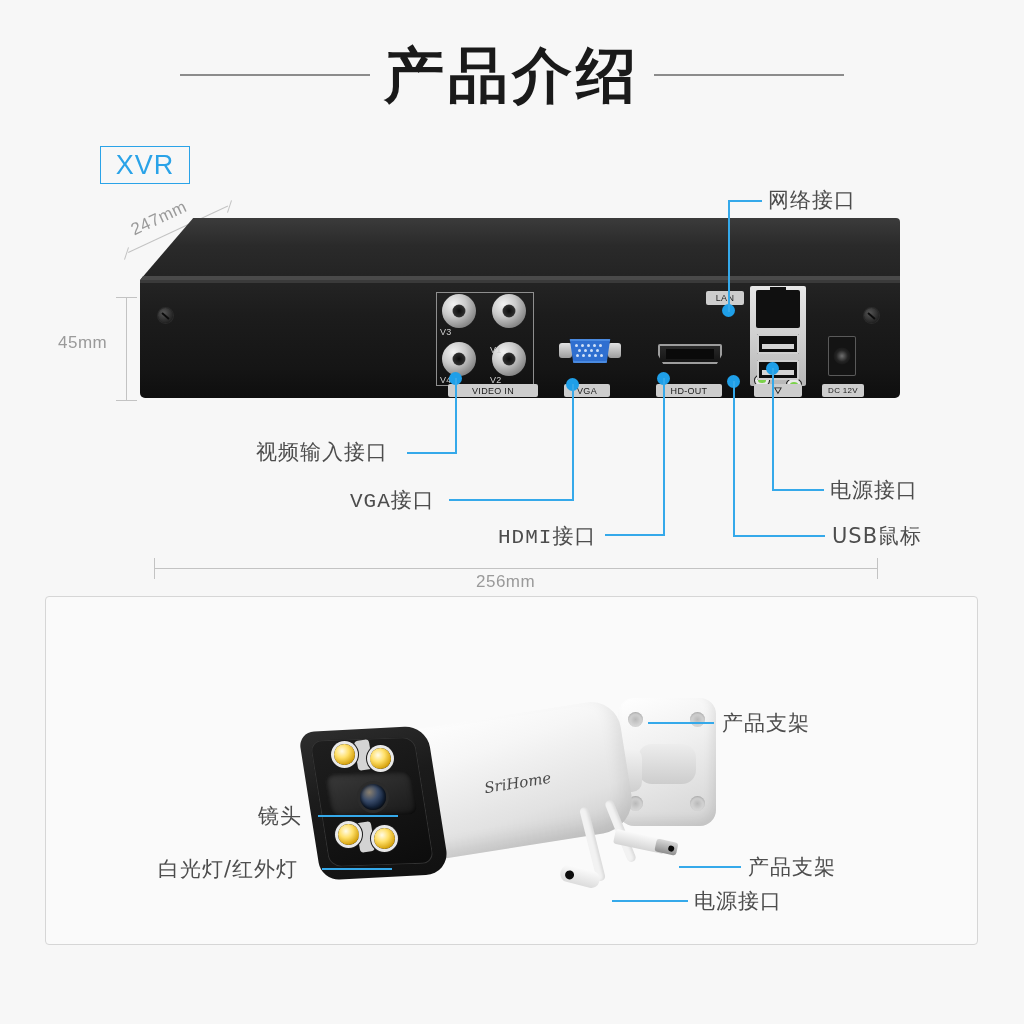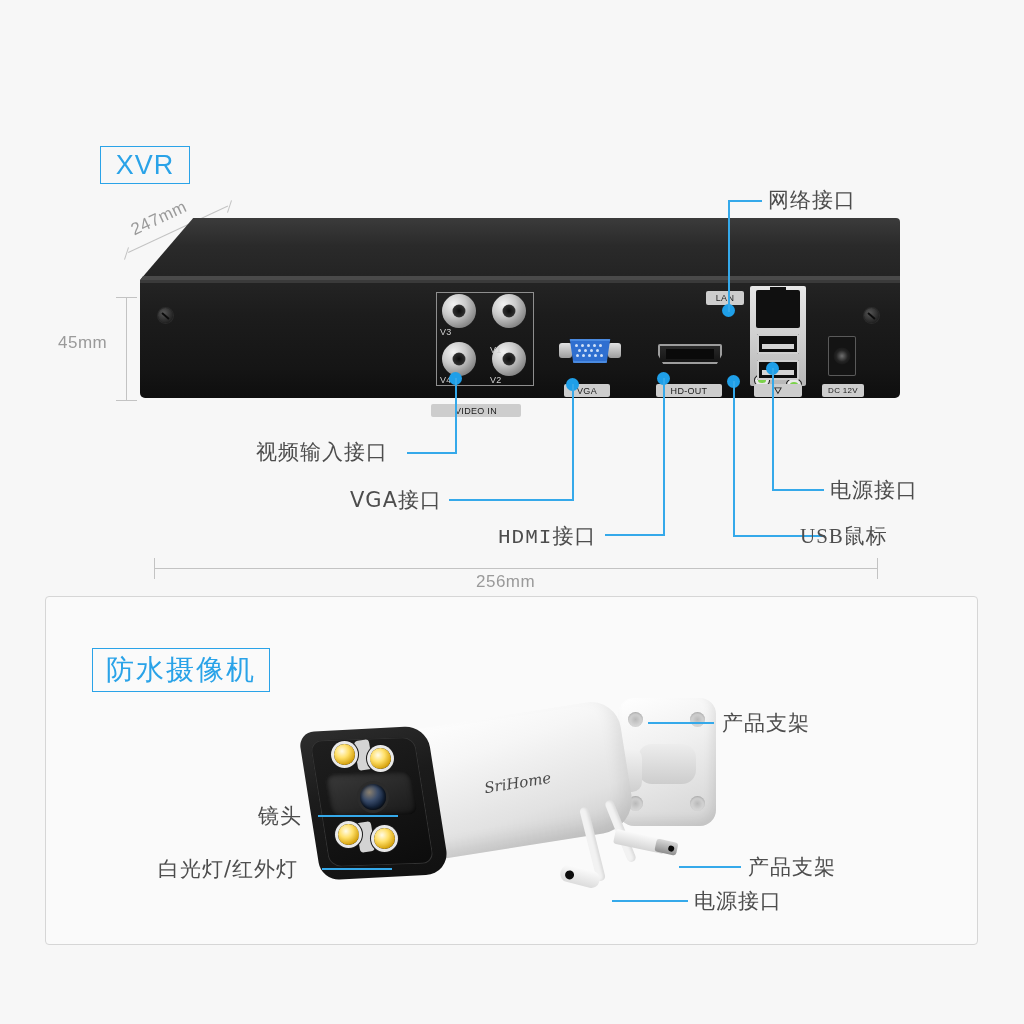--- a/index.html
+++ b/index.html
@@ -175,20 +175,25 @@
     background:linear-gradient(180deg,#fafafa,#d4d4d4);transform:rotate(12deg);}
   .conn-bnc .tip{position:absolute;right:-12px;top:1px;width:22px;height:13px;border-radius:3px;
     background:linear-gradient(180deg,#d8d8d8,#8e8e8e);}
   .conn-bnc .tip:after{content:"";position:absolute;right:3px;top:3.5px;width:6px;height:6px;border-radius:50%;background:#0b0b0b;}
 </style>
 </head>
 <body>
 
 <div class="page">
 
+  <div class="header">
+    <div class="rule left"></div>
+    <div class="title">产品介绍</div>
+    <div class="rule right"></div>
+  </div>
 
   <div class="tag" id="tag-xvr">XVR</div>
 
   <div class="dimtext" id="dim-247">247mm</div>
   <div class="dimline" style="left:128px;top:252px;width:110px;height:1px;transform:rotate(-25deg);transform-origin:left top;"></div>
   <div class="dimtick" style="left:126px;top:247px;width:1px;height:13px;transform:rotate(18deg);"></div>
   <div class="dimtick" style="left:229px;top:200px;width:1px;height:13px;transform:rotate(18deg);"></div>
 
   <div class="dimtext" id="dim-45">45mm</div>
   <div class="dimline" style="left:126px;top:297px;width:1px;height:104px;"></div>
@@ -209,21 +214,21 @@
 
       <div class="videoin"></div>
       <div class="bnc b1"></div>
       <div class="bnc b2"></div>
       <div class="bnc b3"></div>
       <div class="bnc b4"></div>
       <div class="pl" style="left:300px;top:47px;">V3</div>
       <div class="pl" style="left:350px;top:47px;margin-top:18px;">V1</div>
       <div class="pl" style="left:300px;top:95px;">V4</div>
       <div class="pl" style="left:350px;top:95px;">V2</div>
-      <div class="cap" style="left:291px;top:104px;width:90px;height:13px;margin-top:20px;">VIDEO IN</div>
+      <div class="cap" style="left:308px;top:104px;width:90px;height:13px;">VIDEO IN</div>
 
       <div class="vga">
         <div class="ear le"></div>
         <div class="ear re"></div>
         <div class="body"></div>
         <div class="pins">
           <i style="left:0;top:0"></i>
             <i style="left:6px;top:0"></i>
             <i style="left:12px;top:0"></i>
             <i style="left:18px;top:0"></i>
@@ -265,39 +270,38 @@
   <div class="lbl" style="left:768px;top:186px;">网络接口</div>
 
   <div class="dot" style="left:449px;top:372px;"></div>
   <div class="lead" style="left:455px;top:378px;width:2px;height:76px;"></div>
   <div class="lead" style="left:407px;top:452px;width:50px;height:2px;"></div>
   <div class="lbl" style="left:256px;top:438px;">视频输入接口</div>
 
   <div class="dot" style="left:566px;top:378px;"></div>
   <div class="lead" style="left:572px;top:384px;width:2px;height:117px;"></div>
   <div class="lead" style="left:449px;top:499px;width:125px;height:2px;"></div>
-  <div class="lbl" style="left:350px;top:486px;">VGA接口</div>
+  <div class="lbl" style="left:350px;top:486px;font-family:Liberation Mono, monospace;">VGA接口</div>
 
   <div class="dot" style="left:657px;top:372px;"></div>
   <div class="lead" style="left:663px;top:378px;width:2px;height:158px;"></div>
   <div class="lead" style="left:605px;top:534px;width:60px;height:2px;"></div>
   <div class="lbl" style="left:498px;top:522px;font-family:Liberation Mono, monospace;">HDMI接口</div>
 
   <div class="dot" style="left:766px;top:362px;"></div>
   <div class="lead" style="left:772px;top:368px;width:2px;height:123px;"></div>
   <div class="lead" style="left:772px;top:489px;width:52px;height:2px;"></div>
   <div class="lbl" style="left:830px;top:476px;">电源接口</div>
 
   <div class="dot" style="left:727px;top:375px;"></div>
   <div class="lead" style="left:733px;top:381px;width:2px;height:156px;"></div>
   <div class="lead" style="left:733px;top:535px;width:92px;height:2px;"></div>
-  <div class="lbl" style="left:800px;top:522px;font-family:Liberation Serif, serif;">USB鼠标</div>
+  <div class="lbl" style="left:832px;top:522px;">USB鼠标</div>
 
   <div class="cam-panel"></div>
-  <div class="tag" id="tag-cam">防水摄像机</div>
 
   <div class="cam">
     <div class="mount">
       <div class="hole h1"></div>
       <div class="hole h2"></div>
       <div class="hole h3"></div>
       <div class="hole h4"></div>
       <div class="knuckle"></div>
     </div>
     <div class="neck"></div>

